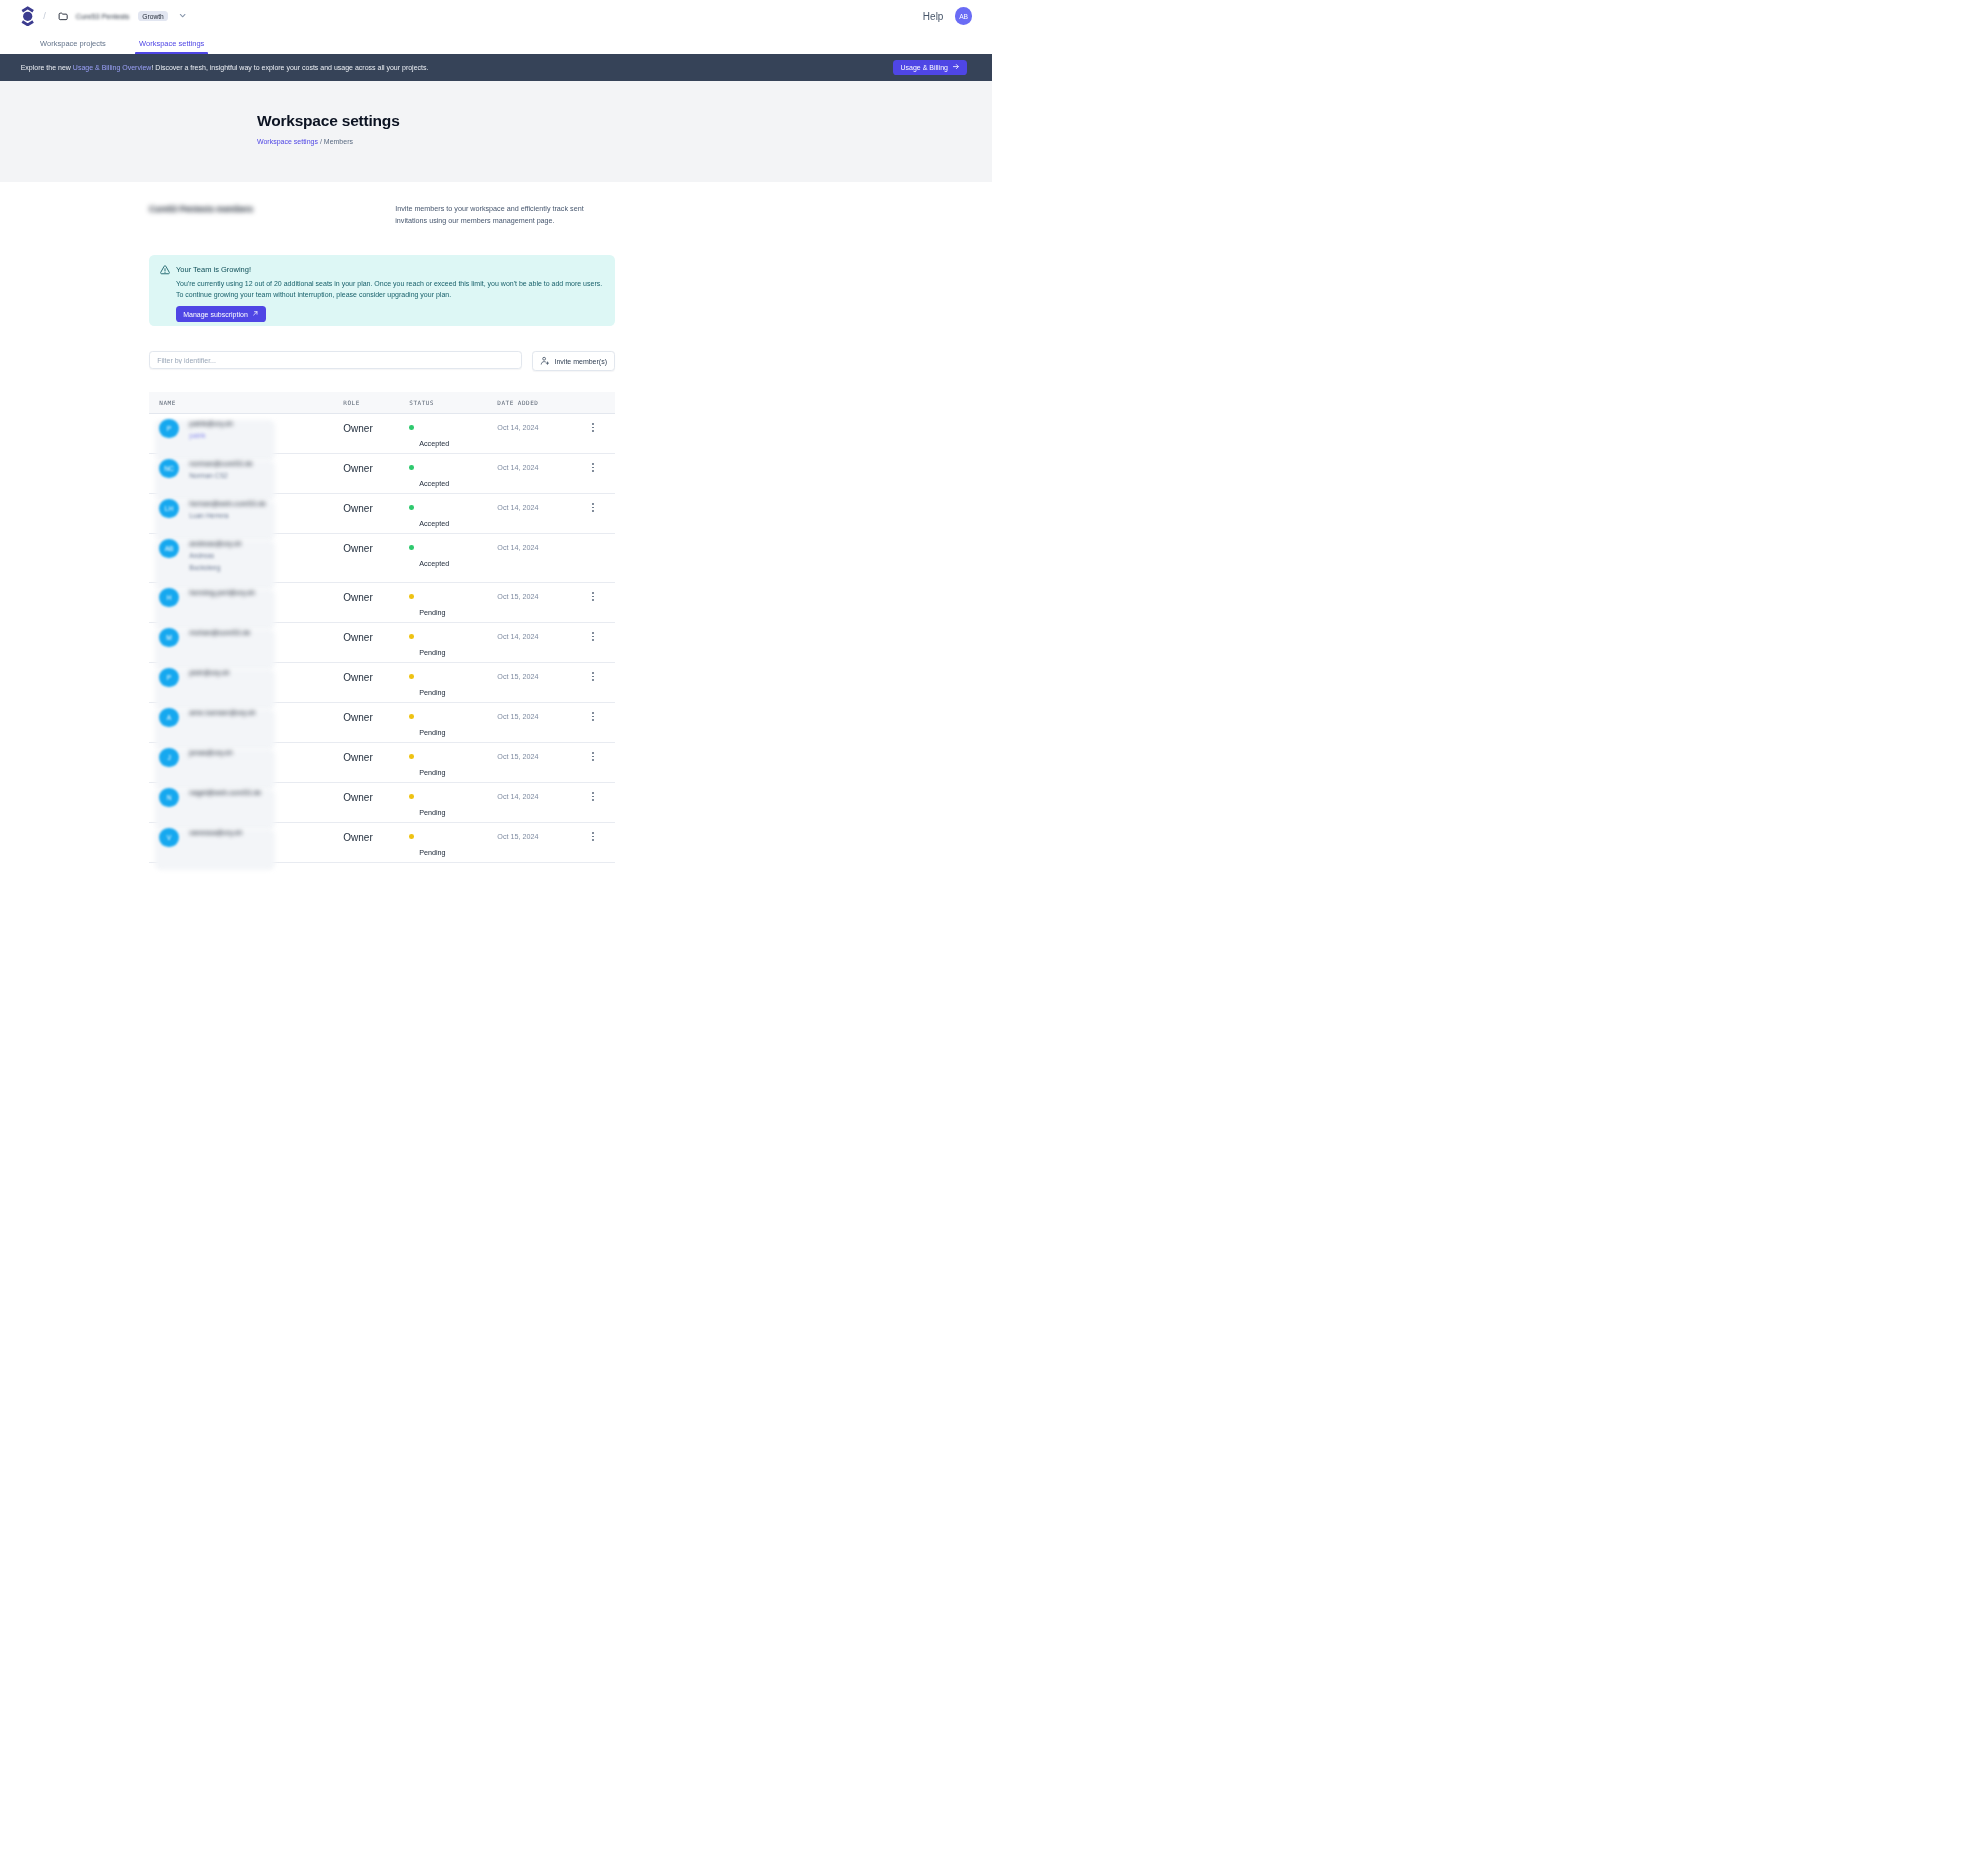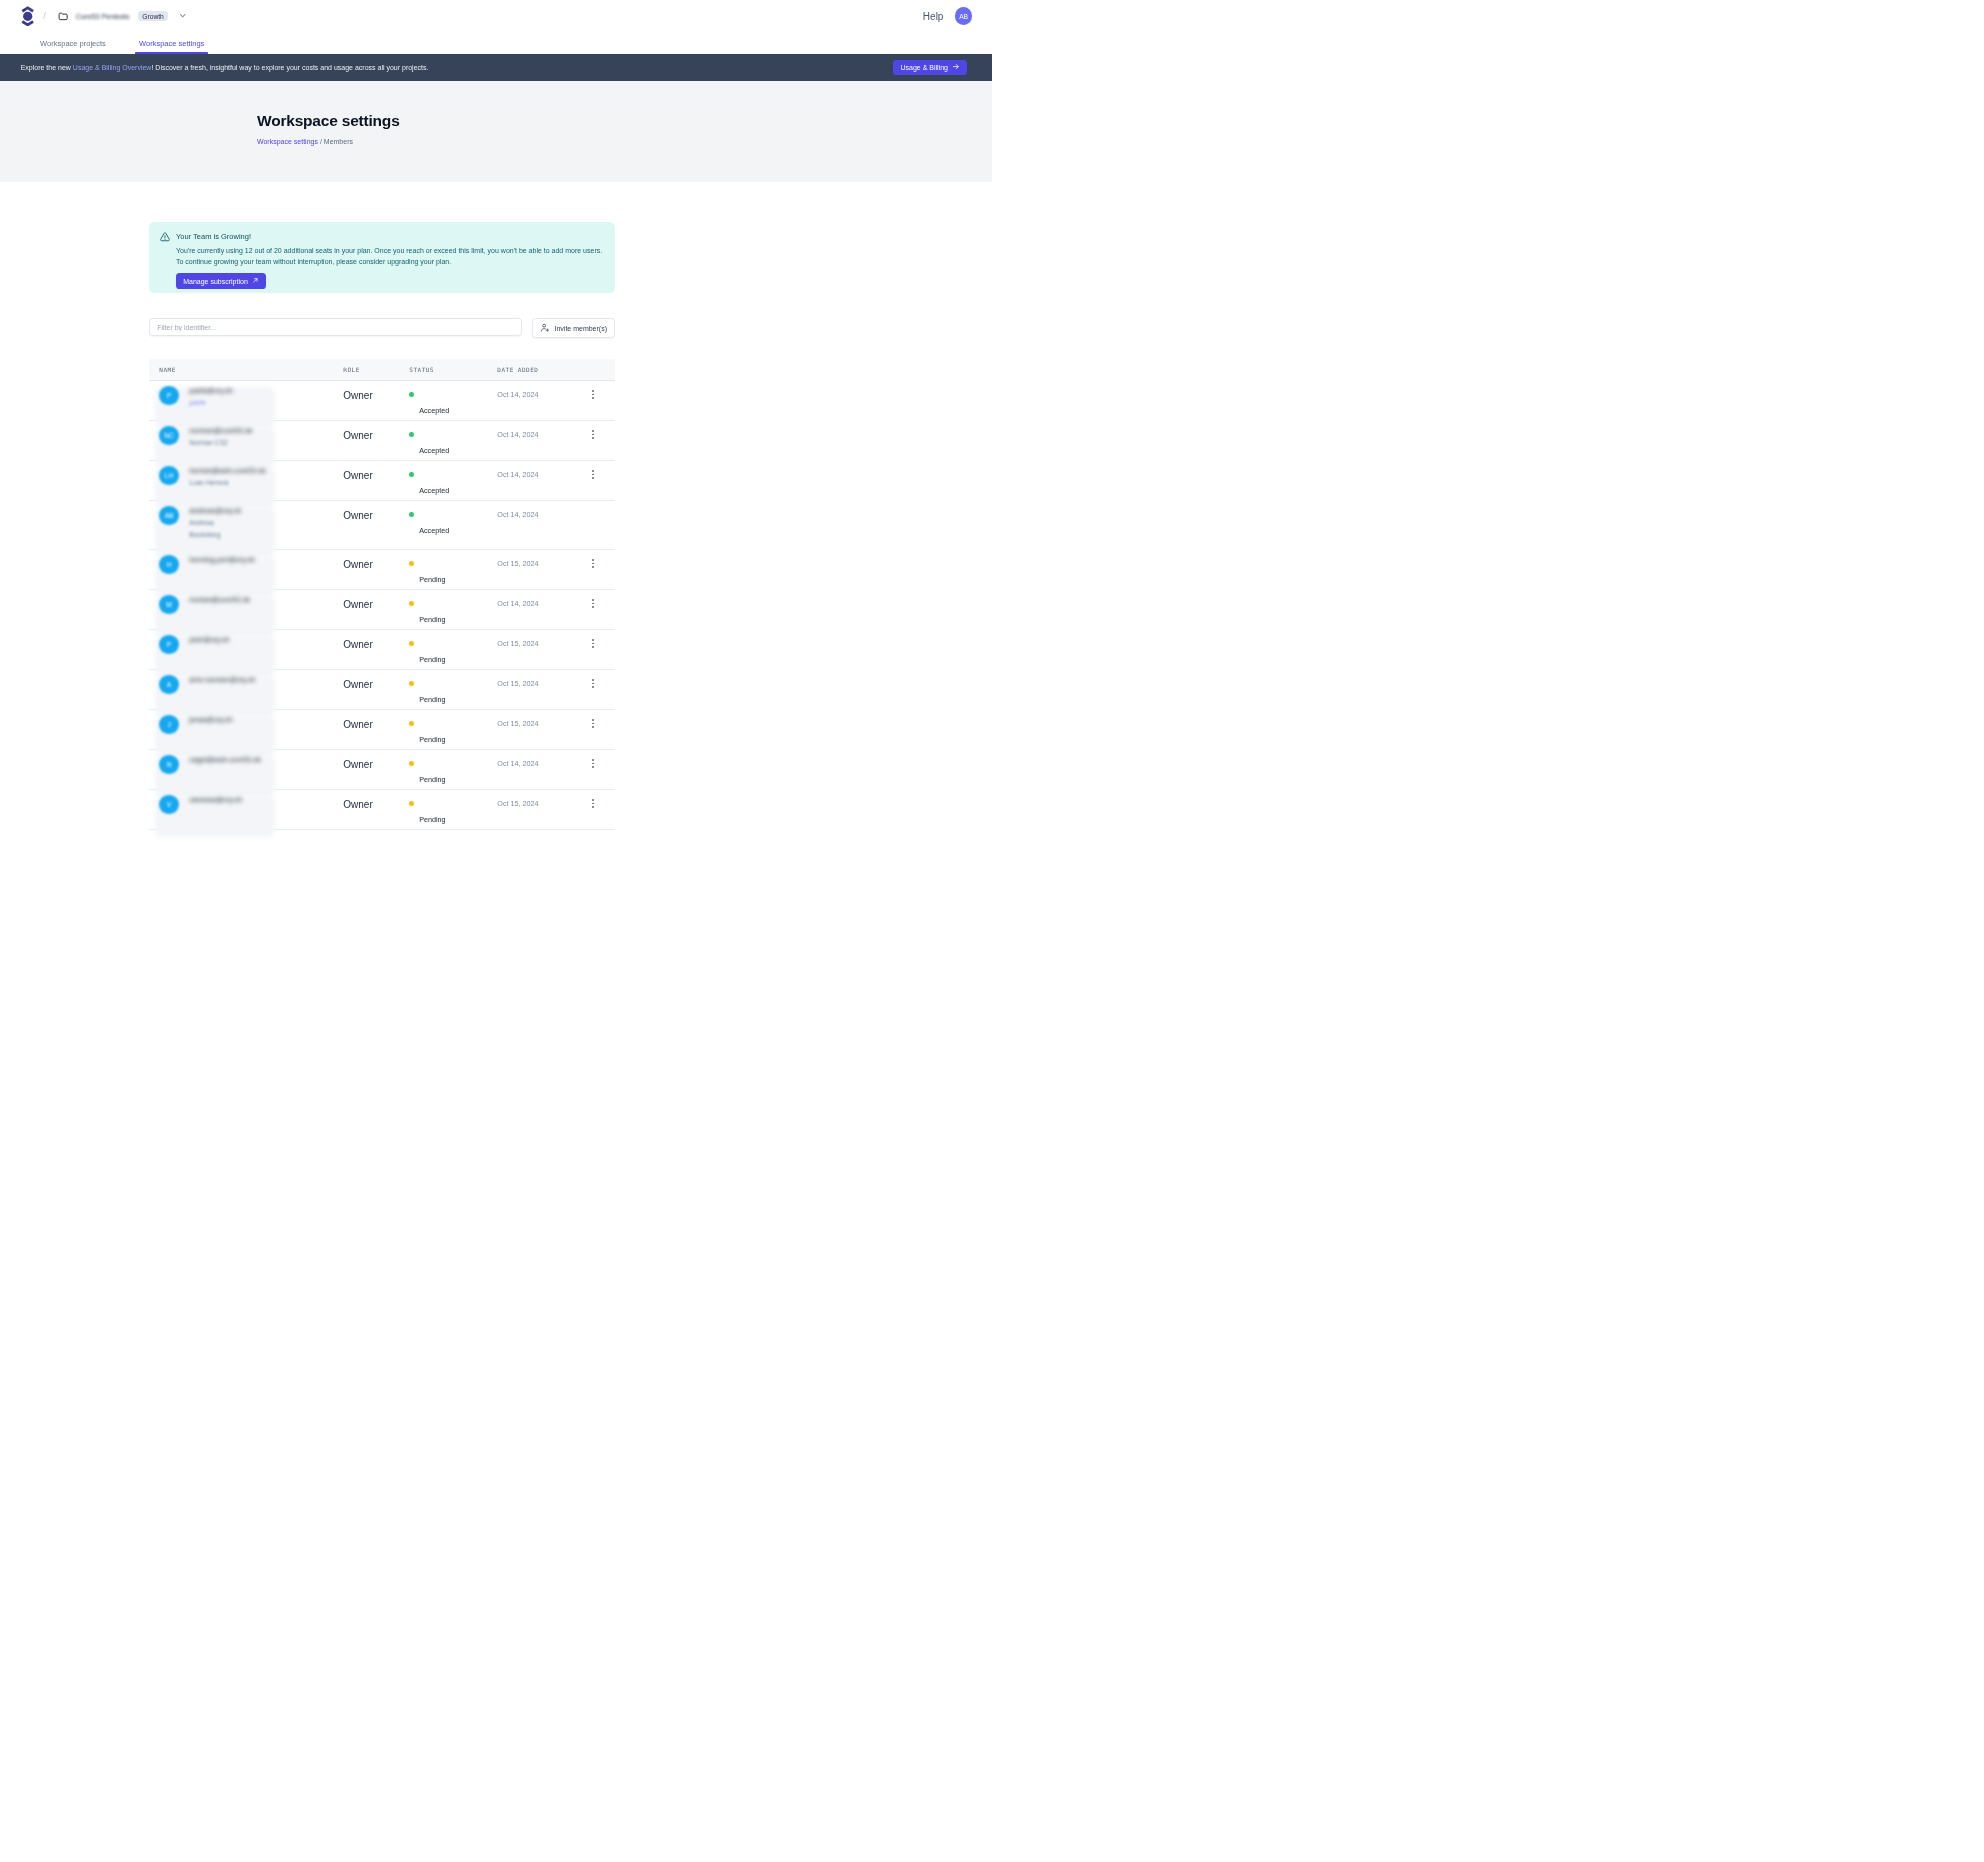--- a/index.html
+++ b/index.html
@@ -202,20 +202,24 @@
   <div class="breadcrumb">
     <a>Workspace settings</a>
     <span class="sep"> / </span>
     <span class="cur">Members</span>
   </div>
 </div>
 
 <div class="content">
 
   <main class="members">
+    <div class="intro-row">
+      <h2 class="members-heading">Cure53 Pentests members</h2>
+      <p class="members-desc">Invite members to your workspace and efficiently track sent invitations using our members management page.</p>
+    </div>
 
 
     <div class="alert">
       <span class="alert-icon">
         <svg width="12" height="12" viewBox="0 0 24 24" fill="none">
           <path d="M10.4 4.4c.7-1.2 2.5-1.2 3.2 0l7 12.4c.7 1.2-.2 2.7-1.6 2.7H5c-1.4 0-2.3-1.5-1.6-2.7l7-12.4z" stroke="#155e66" stroke-width="1.8" stroke-linejoin="round"></path>
           <path d="M12 9.5 V14" stroke="#155e66" stroke-width="1.8" stroke-linecap="round"></path>
           <circle cx="12" cy="16.8" r="1" fill="#155e66"></circle>
         </svg>
       </span>

